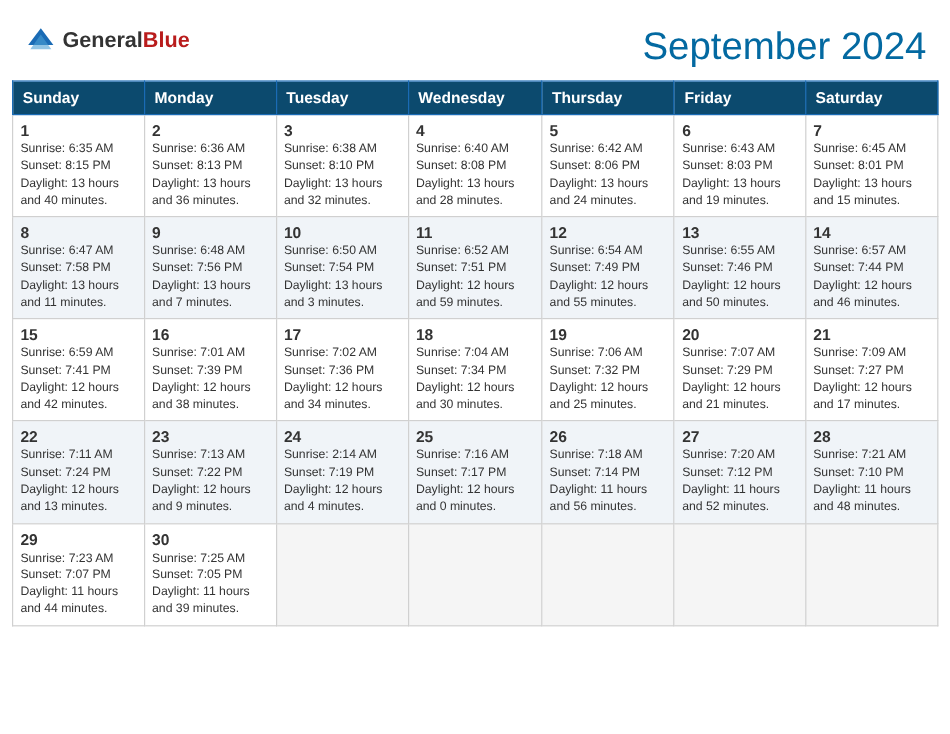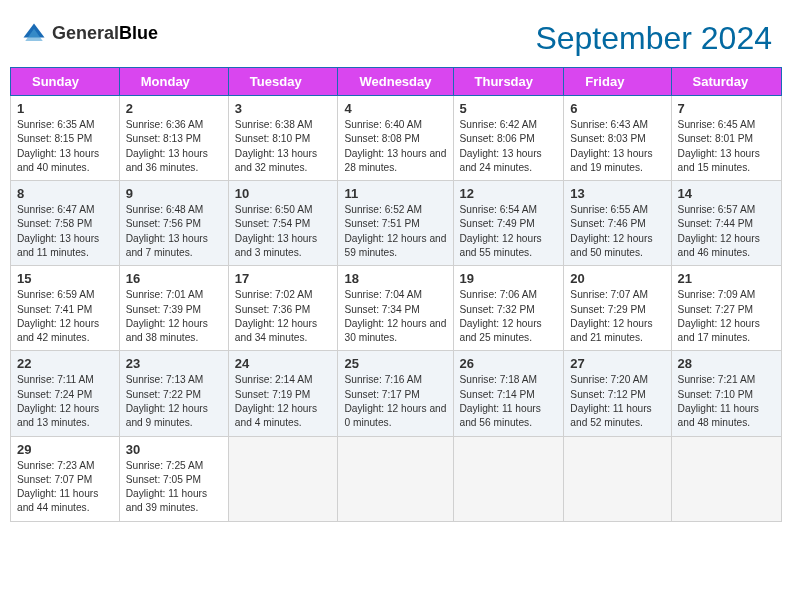--- a/index.html
+++ b/index.html
@@ -20,21 +20,21 @@
       display: flex;
       align-items: center;
       gap: 4px;
     }
     .logo-text {
       font-size: 18px;
       font-weight: bold;
       line-height: 1.2;
     }
     .logo-general { color: #333; }
-    .logo-blue { color: #000000; }
+    .logo-blue { color: #b91c1c; }
     .logo-icon {
       width: 28px;
       height: 28px;
     }
     .title-block {
       text-align: right;
     }
     .month-title {
       font-size: 32px;
       font-weight: normal;
@@ -43,23 +43,23 @@
     .location {
       font-size: 14px;
       color: #555;
     }
     .calendar {
       width: 100%;
       border-collapse: collapse;
       margin-top: 5px;
     }
     .calendar th {
-      background-color: #d946ef;
+      background-color: #0c4a6e;
       color: white;
-      padding: 6px 21px;
+      padding: 6px 8px;
       text-align: left;
       font-size: 13px;
       font-weight: bold;
       border: 1px solid #1a6bb5;
     }
     .calendar td {
       vertical-align: top;
       border: 1px solid #d0d0d0;
       padding: 5px 6px;
       width: 113px;

